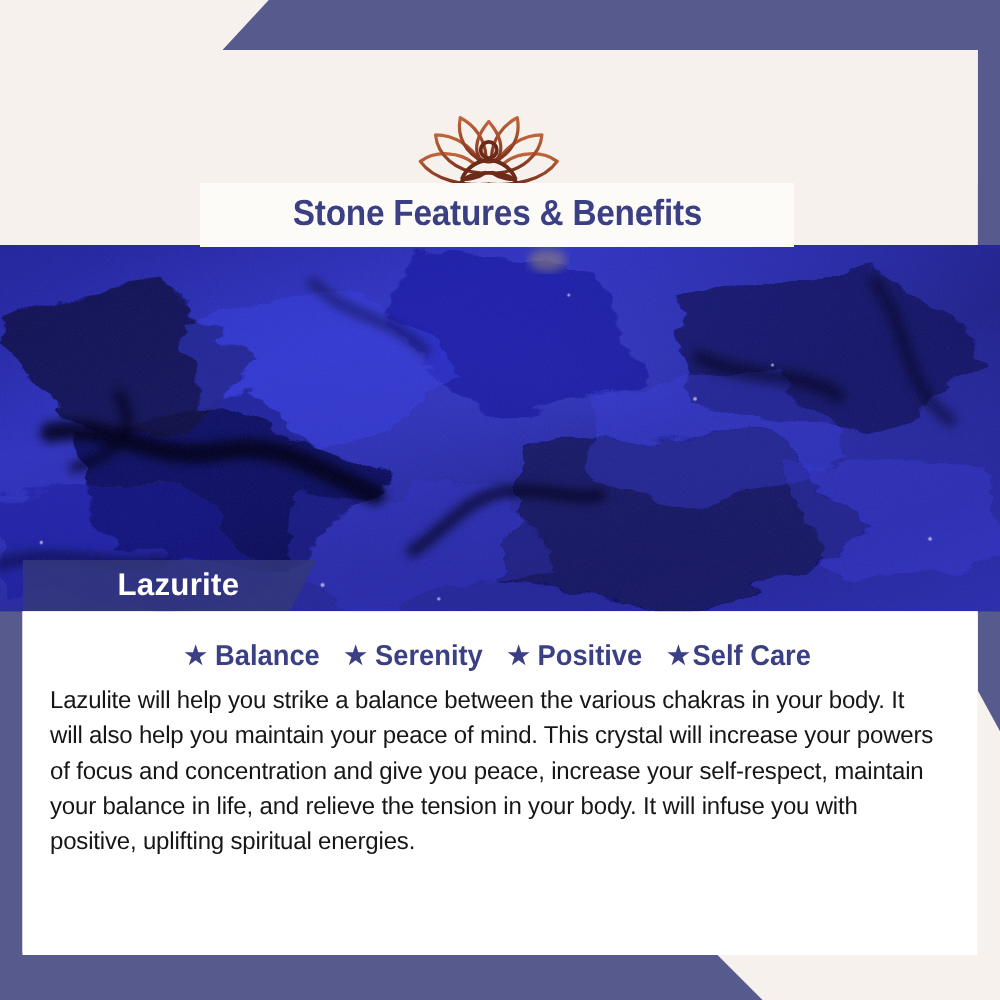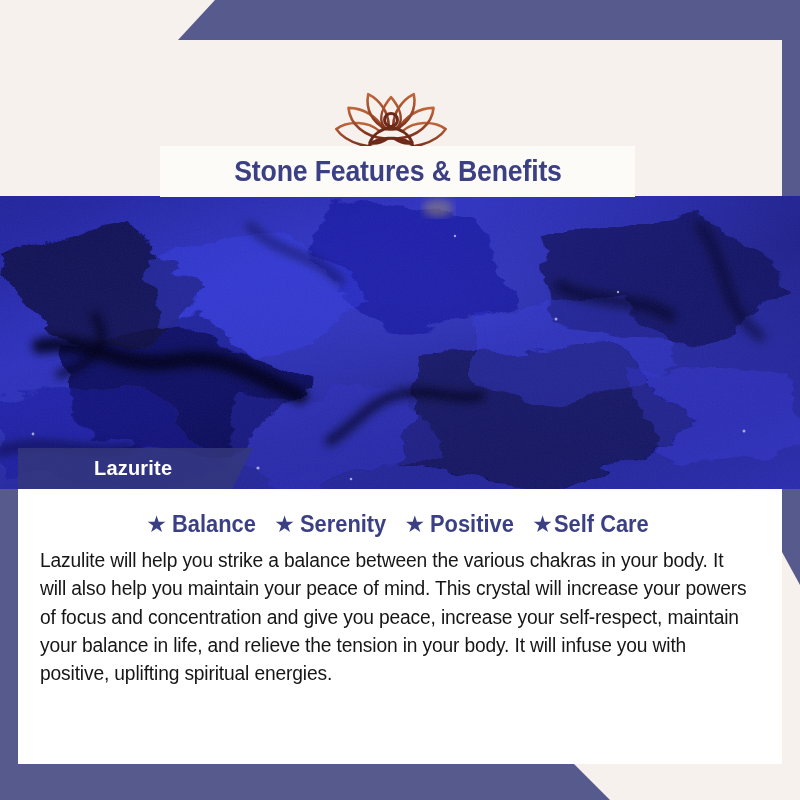--- a/index.html
+++ b/index.html
@@ -71,21 +71,21 @@
 
   
   .stone-tag{
     position:absolute;left:18px;top:448px;width:235px;height:41px;
     background:rgba(52,56,122,0.82);
     clip-path:polygon(0 0, 235px 0, 214px 41px, 0 41px);
     display:flex;align-items:center;
     z-index:7;
   }
   .stone-tag-text{
-    color:#ffffff;font-size:20px;font-weight:bold;
+    color:#ffffff;font-size:25px;font-weight:bold;
     margin-left:76px;letter-spacing:0.2px;white-space:nowrap;
   }
 
   
   .card{
     position:absolute;left:18px;top:489px;width:764px;height:275px;
     background:#ffffff;
   }
   .card-inner{padding:22px 22px 0 22px;}
 

